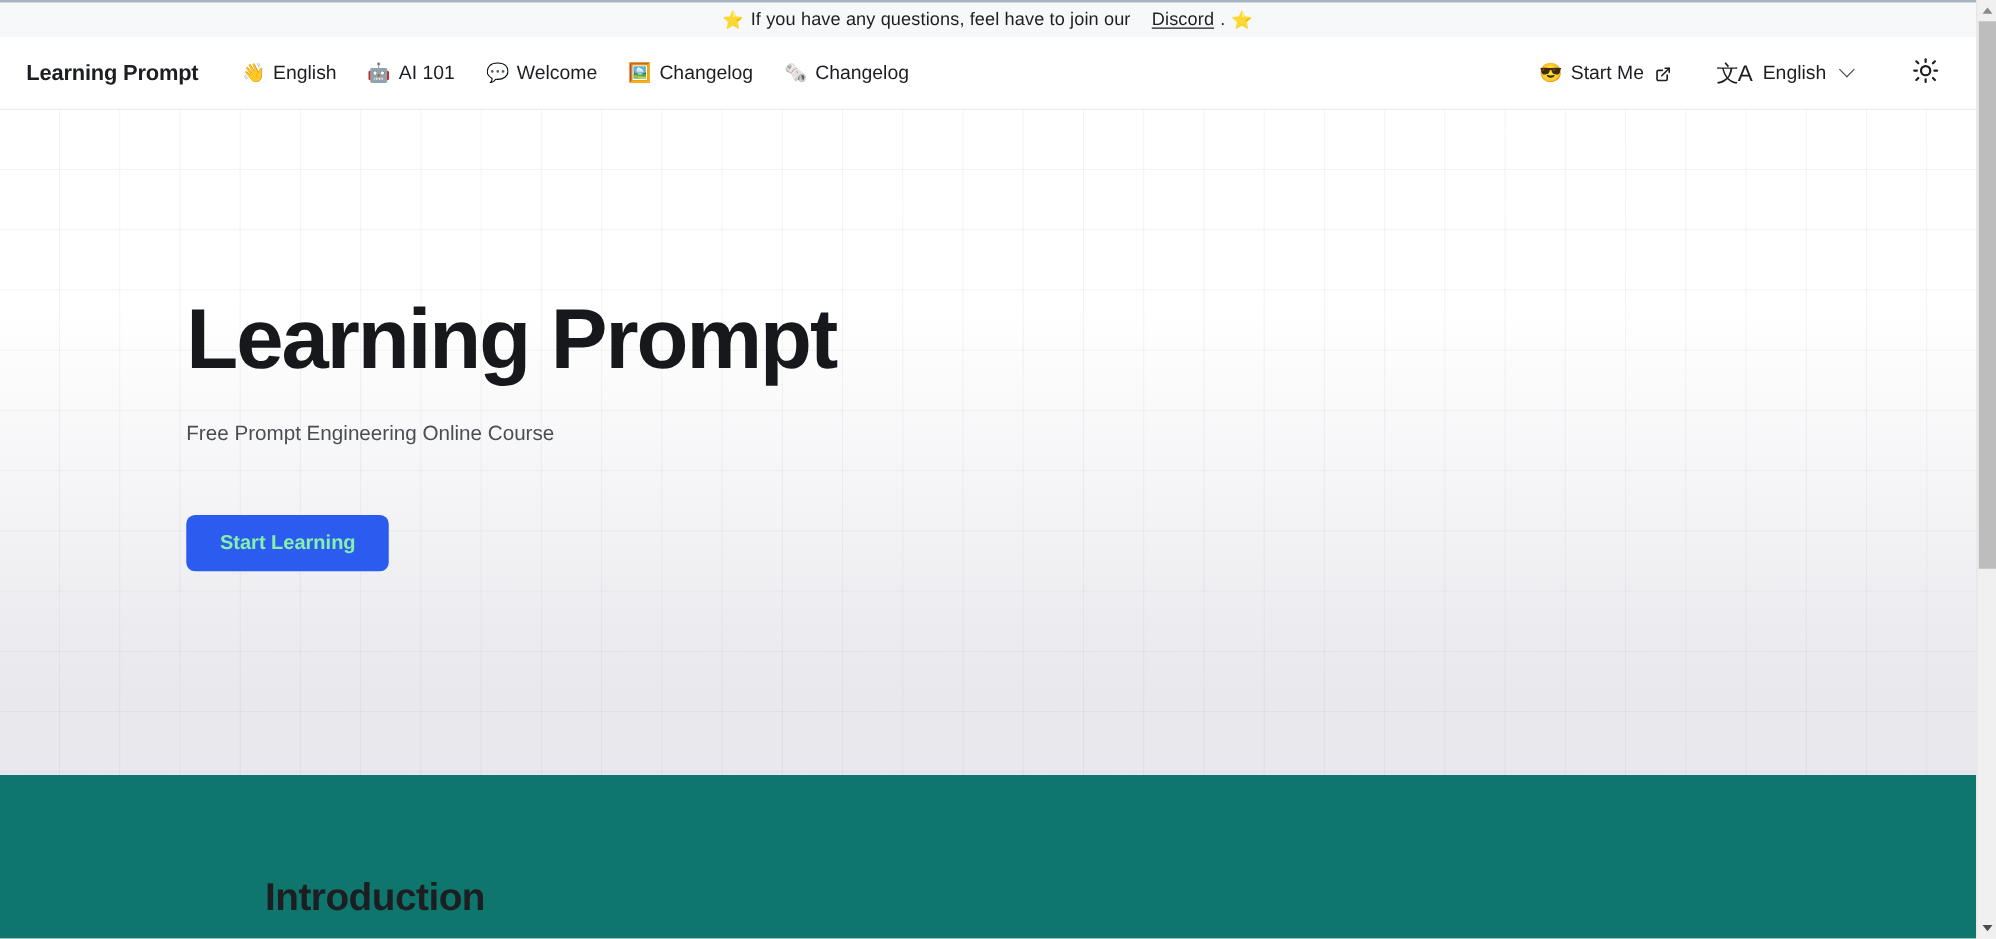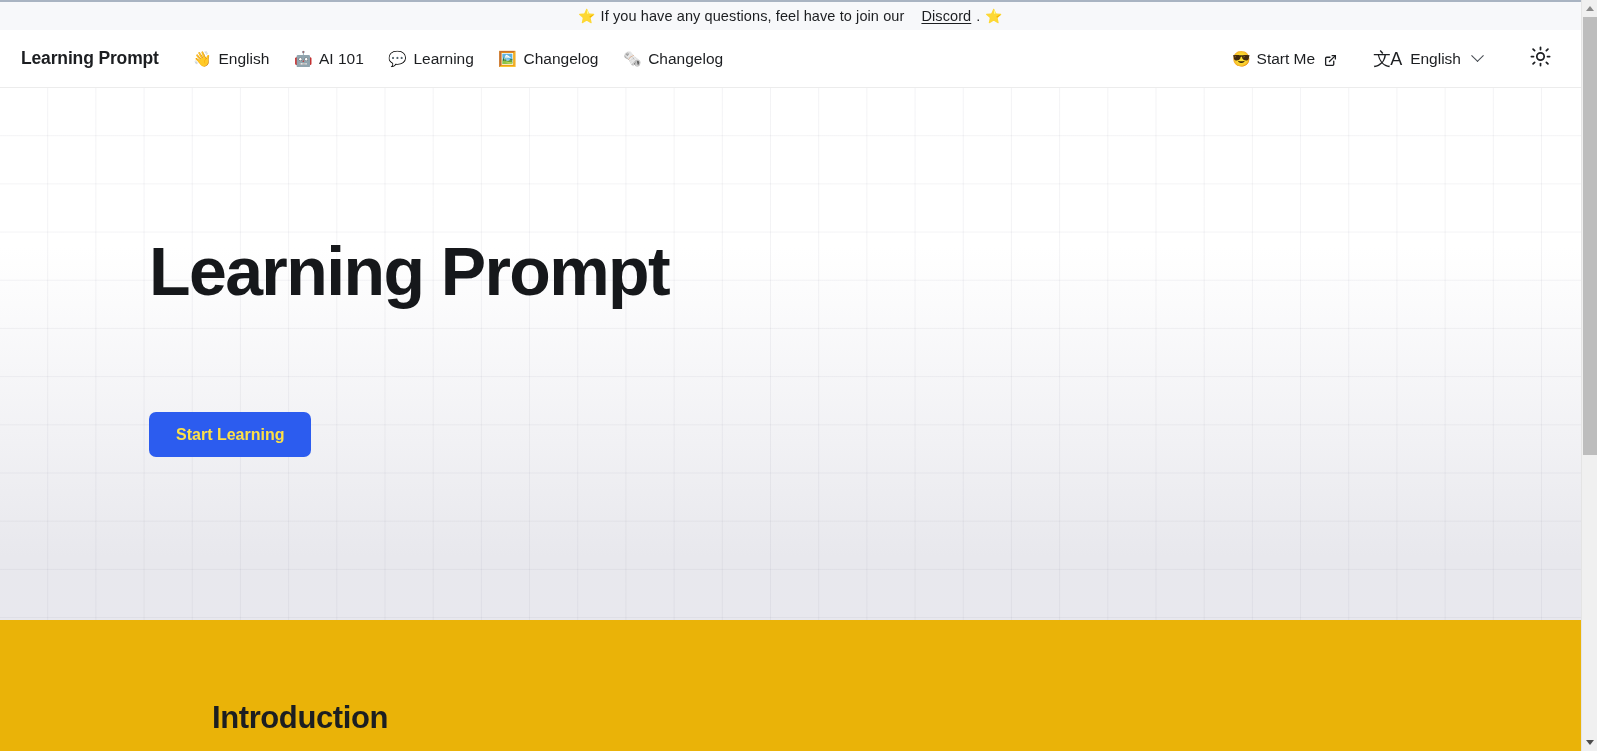--- a/index.html
+++ b/index.html
@@ -181,33 +181,33 @@
   .hero-cta {
     position: absolute;
     top: 324px;
     left: 149px;
     display: inline-flex;
     align-items: center;
     justify-content: center;
     height: 45px;
     padding: 0 27px;
     background: #2c5cef;
-    color: #fde047;
+    color: #86efac;
     font-size: 16px;
     font-weight: 700;
     border: none;
     border-radius: 7px;
     cursor: pointer;
     font-family: "Liberation Sans", sans-serif;
   }
 
   
   .main-content {
     position: relative;
-    background: #eab308;
+    background: #0f766e;
     padding: 0;
     height: 131px;
     text-align: center;
   }
   .section-title {
     position: absolute;
     top: 80px;
     left: 212px;
     font-size: 31px;
     font-weight: 700;
@@ -281,21 +281,21 @@
           <span>English</span>
         </div>
 
         <div class="nav-link">
           <span class="nav-emoji">🤖</span>
           <span>AI 101</span>
         </div>
 
         <div class="nav-link">
           <span class="nav-emoji">💬</span>
-          <span>Learning</span>
+          <span>Welcome</span>
         </div>
 
         <div class="nav-link">
           <span class="nav-emoji">🖼️</span>
           <span>Changelog</span>
         </div>
 
         <div class="nav-link">
           <span class="nav-emoji">🗞️</span>
           <span>Changelog</span>
@@ -340,20 +340,21 @@
         </div>
 
       </div>
     </div>
 
     <div class="hero">
       <div class="hero-grid"></div>
       <div class="hero-inner">
         <h1 class="hero-title">Learning Prompt</h1>
         <div class="hero-subtitle">
+          <div>Free Prompt Engineering Online Course</div>
         </div>
         <button class="hero-cta">Start Learning</button>
       </div>
     </div>
 
     <div class="main-content">
       <h2 class="section-title">Introduction</h2>
     </div>
 
   </div>

